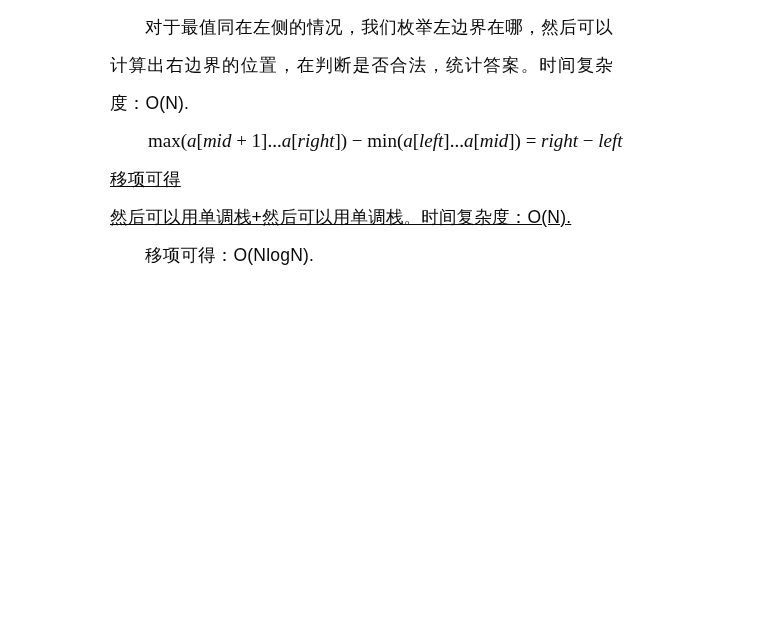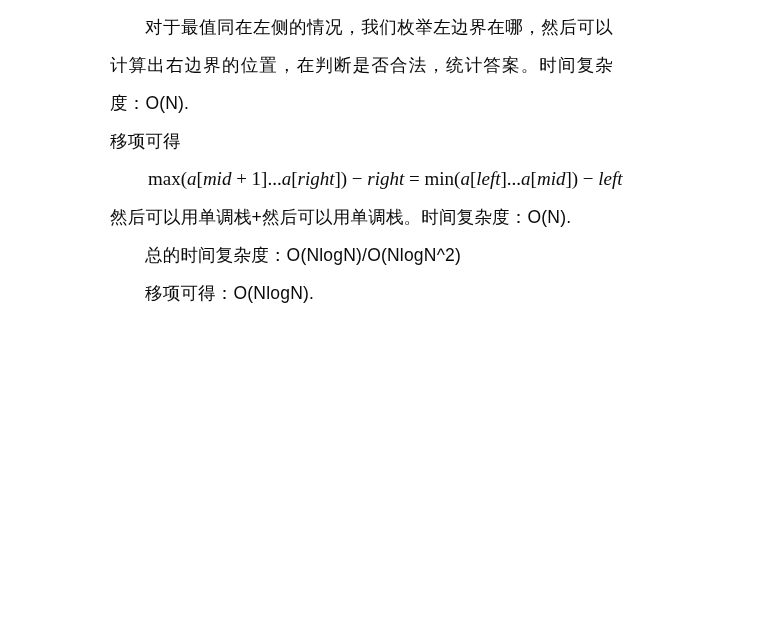--- a/index.html
+++ b/index.html
@@ -27,20 +27,21 @@
     text-align: justify;
     text-justify: inter-ideograph;
     margin: 0;
     letter-spacing: 0.2px;
   }
   .para.indent {
     text-indent: 2em;
   }
   .para.noindent {
     text-indent: 0;
+    text-decoration: underline;
   }
   .formula {
     font-family: "Liberation Serif", serif;
     font-size: 19px;
     line-height: 38px;
     margin: 0;
     padding-left: 38px;
     white-space: nowrap;
   }
   .formula i {
@@ -51,28 +52,27 @@
   }
 </style>
 </head>
 <body>
 
 <div class="page">
 
   <p class="para indent">对于最值同在左侧的情况，我们枚举左边界在哪，然后可以计算出右边界的位置，在判断是否合法，统计答案。时间复杂度：O(N).</p>
 
 
+  <p class="formula">
+    <span class="fn">max(</span><i>a</i>[<i>mid</i> + 1]...<i>a</i>[<i>right</i>]) − <span class="fn">min(</span><i>a</i>[<i>left</i>]...<i>a</i>[<i>mid</i>]) = <i>right</i> − <i>left</i>
+  </p>
 
   <p class="para noindent">移项可得</p>
 
-  <p class="formula">
-    <span class="fn">max(</span><i>a</i>[<i>mid</i> + 1]...<i>a</i>[<i>right</i>]) − <i>right</i> = <span class="fn">min(</span><i>a</i>[<i>left</i>]...<i>a</i>[<i>mid</i>]) − <i>left</i>
-  </p>
 
   <p class="para noindent">然后可以用单调栈+然后可以用单调栈。时间复杂度：O(N).</p>
 
 
-  <p class="para indent">总的时间复杂度：O(NlogN)/O(NlogN^2)</p>
 
 
   <p class="para indent">移项可得：O(NlogN).</p>
 
 </div>
 
 </body></html>

